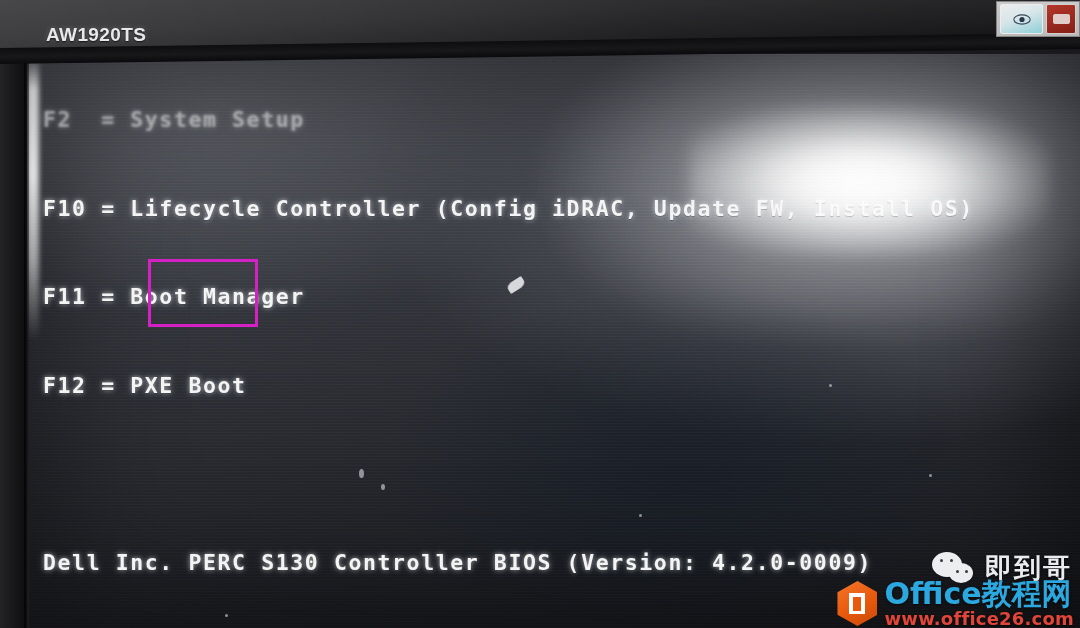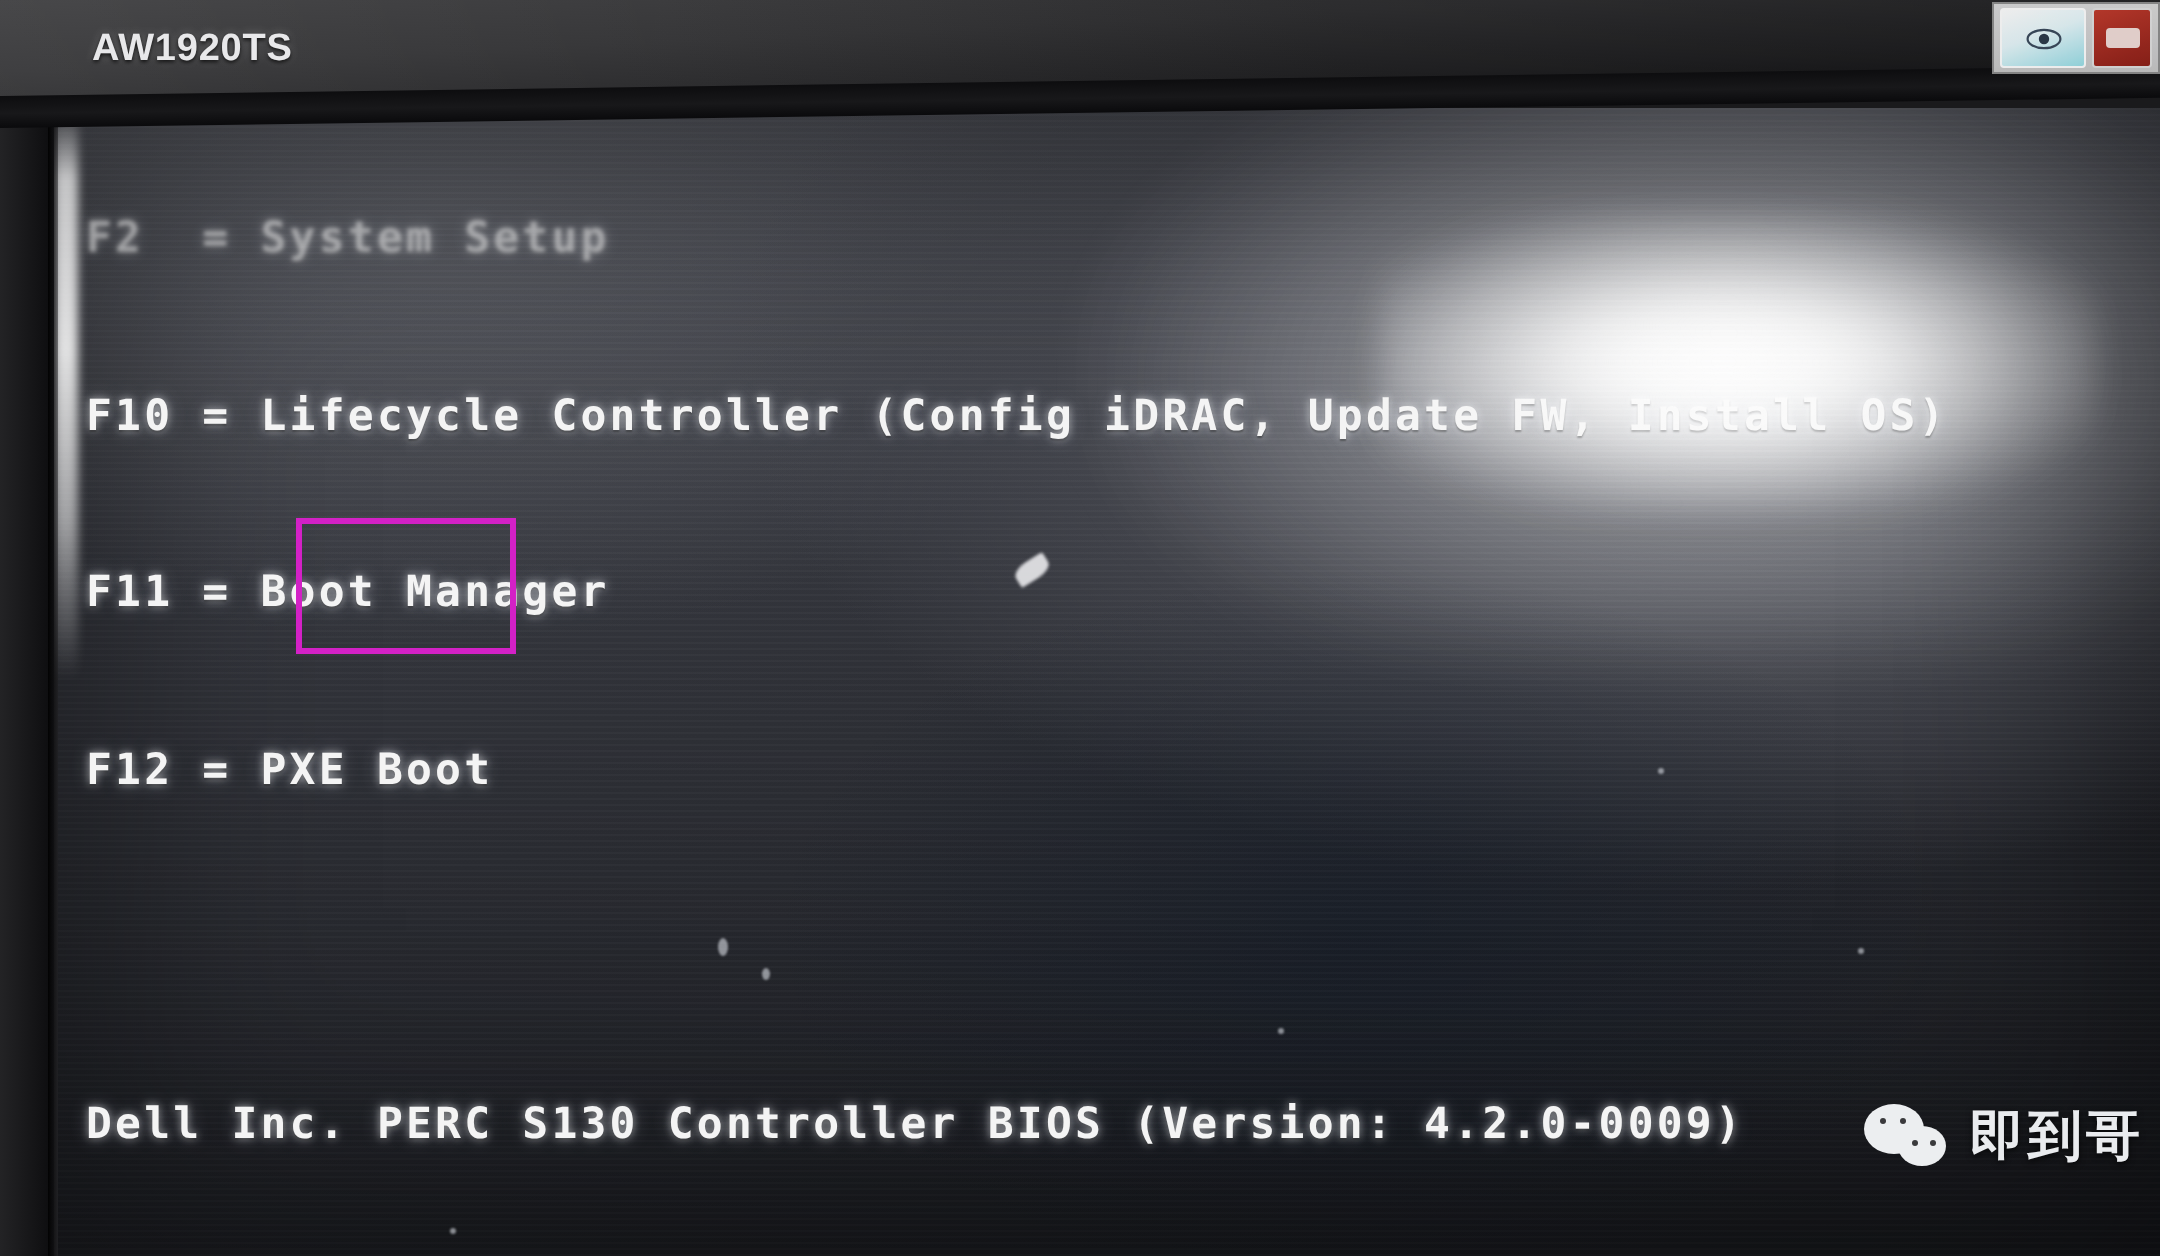--- a/index.html
+++ b/index.html
@@ -75,21 +75,21 @@
        rgba(255,255,255,0.85) 42%,
        rgba(255,255,255,0.55) 72%,
        rgba(255,255,255,0.00) 100%);
     filter: blur(2.5px);
     z-index: 26;
     pointer-events: none;
   }
 
   .model-label {
     position: absolute;
-    left: 46px; top: 14px;
+    left: 46px; top: 24px;
     font-size: 19px;
     font-weight: 700;
     letter-spacing: 0.4px;
     color: #e8e8ea;
     text-shadow: 0 1px 2px rgba(0,0,0,0.85), 0 0 5px rgba(255,255,255,0.25);
     z-index: 34;
     font-family: "Liberation Sans", sans-serif;
   }
 
   
@@ -426,14 +426,23 @@
       <span class="bubble b1"></span>
       <span class="bubble b2"></span>
       <span class="dot" style="left:8px;  top:7px;"></span>
       <span class="dot" style="left:18px; top:7px;"></span>
       <span class="dot" style="left:24px; top:18px;"></span>
       <span class="dot" style="left:33px; top:18px;"></span>
     </div>
     <span class="wm-wechat-text">即到哥</span>
   </div>
 
+  <div class="wm-office">
+    <div class="office-hex">
+      <span class="doc"></span>
+    </div>
+    <div class="wm-office-lines">
+      <span class="wm-office-title">Office教程网</span>
+      <span class="wm-office-url">www.office26.com</span>
+    </div>
+  </div>
 
 </div>
 
 </body></html>

